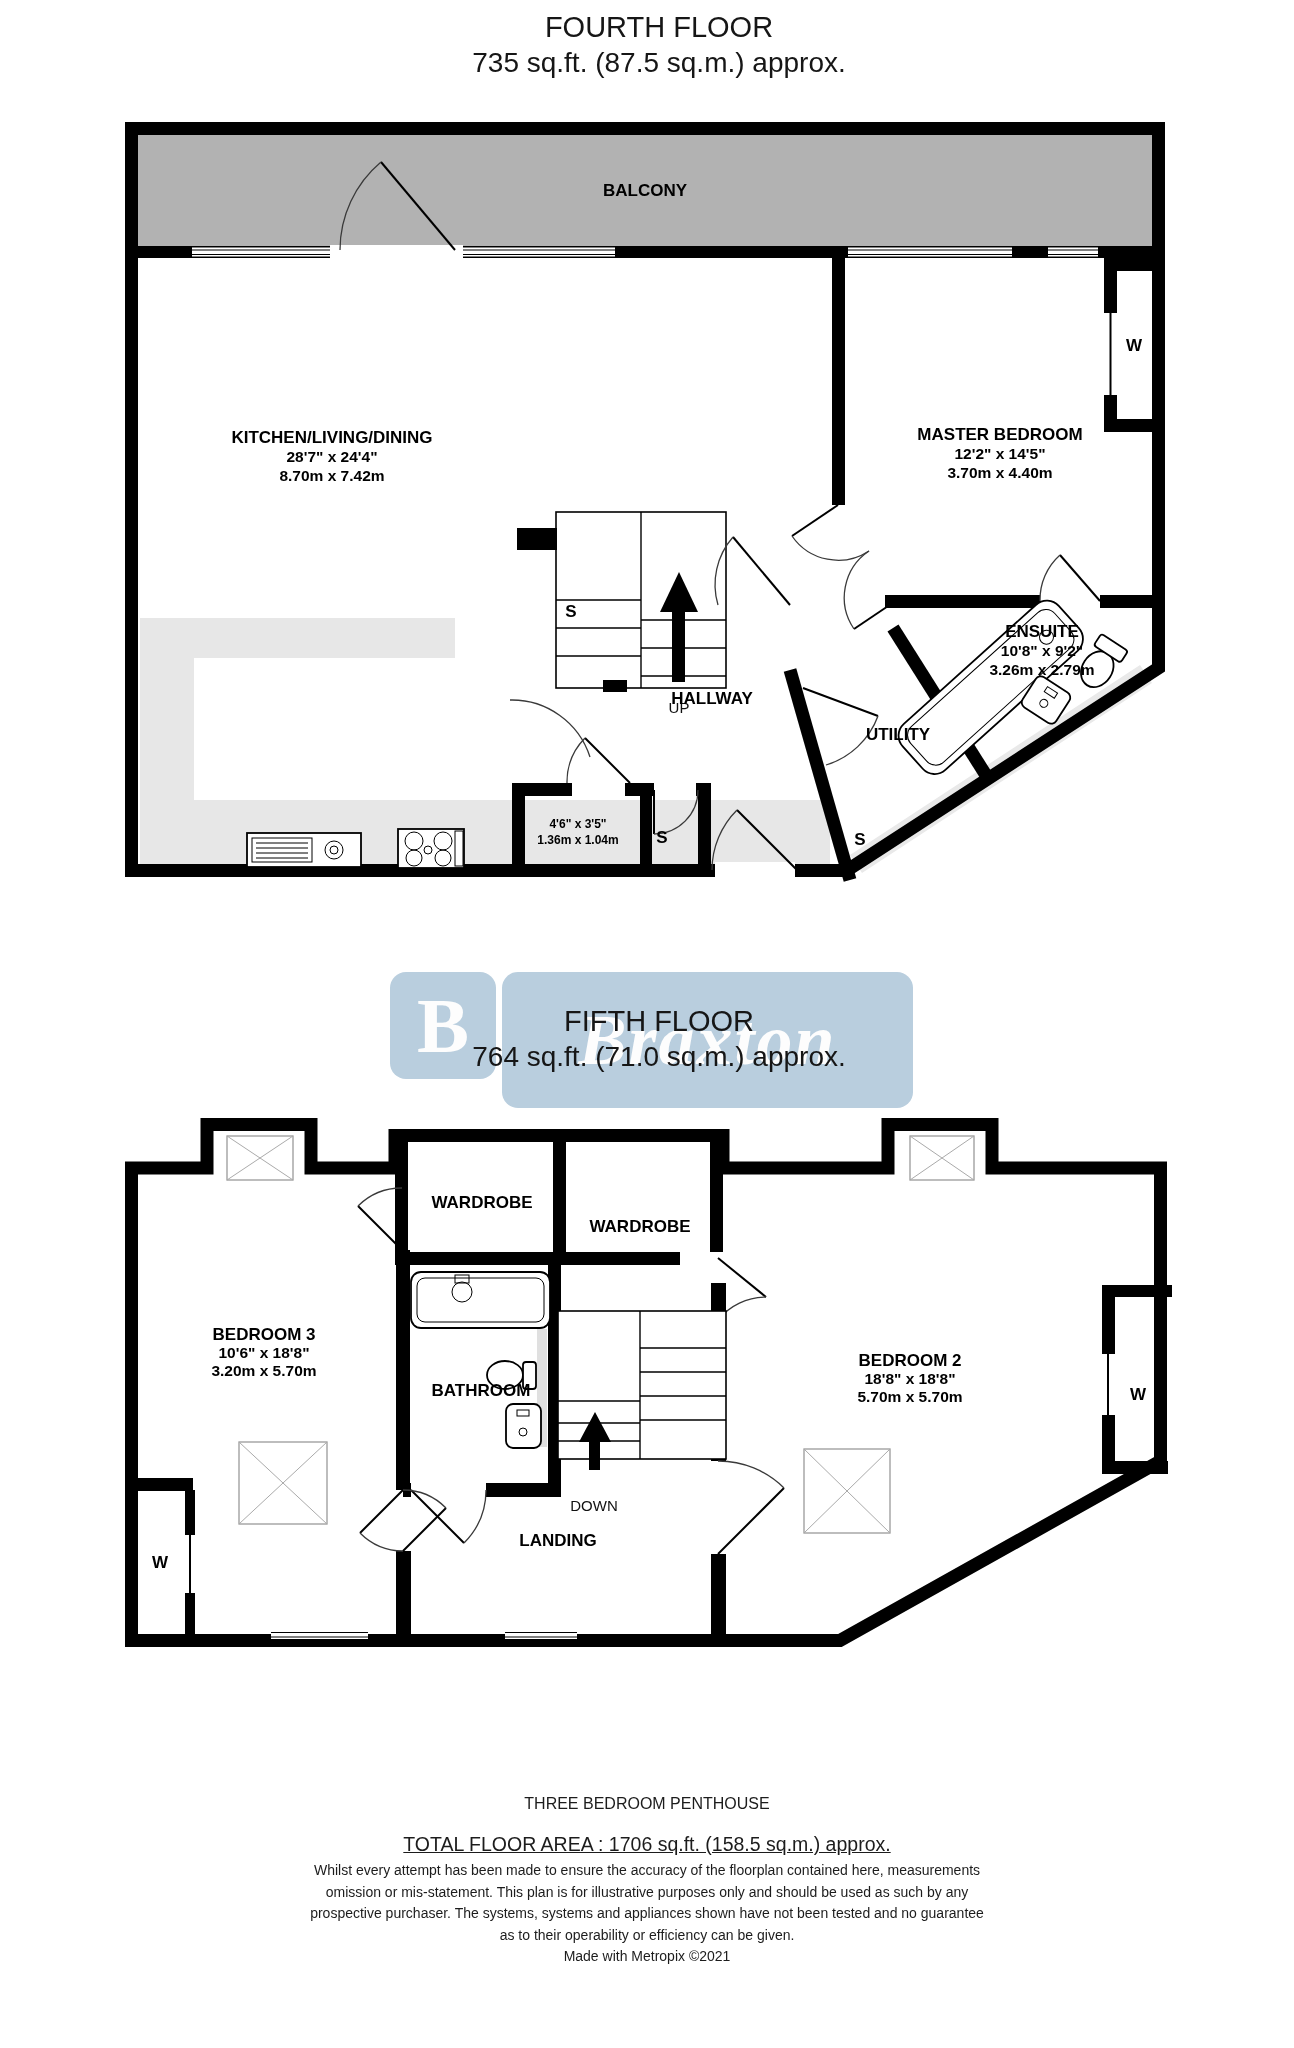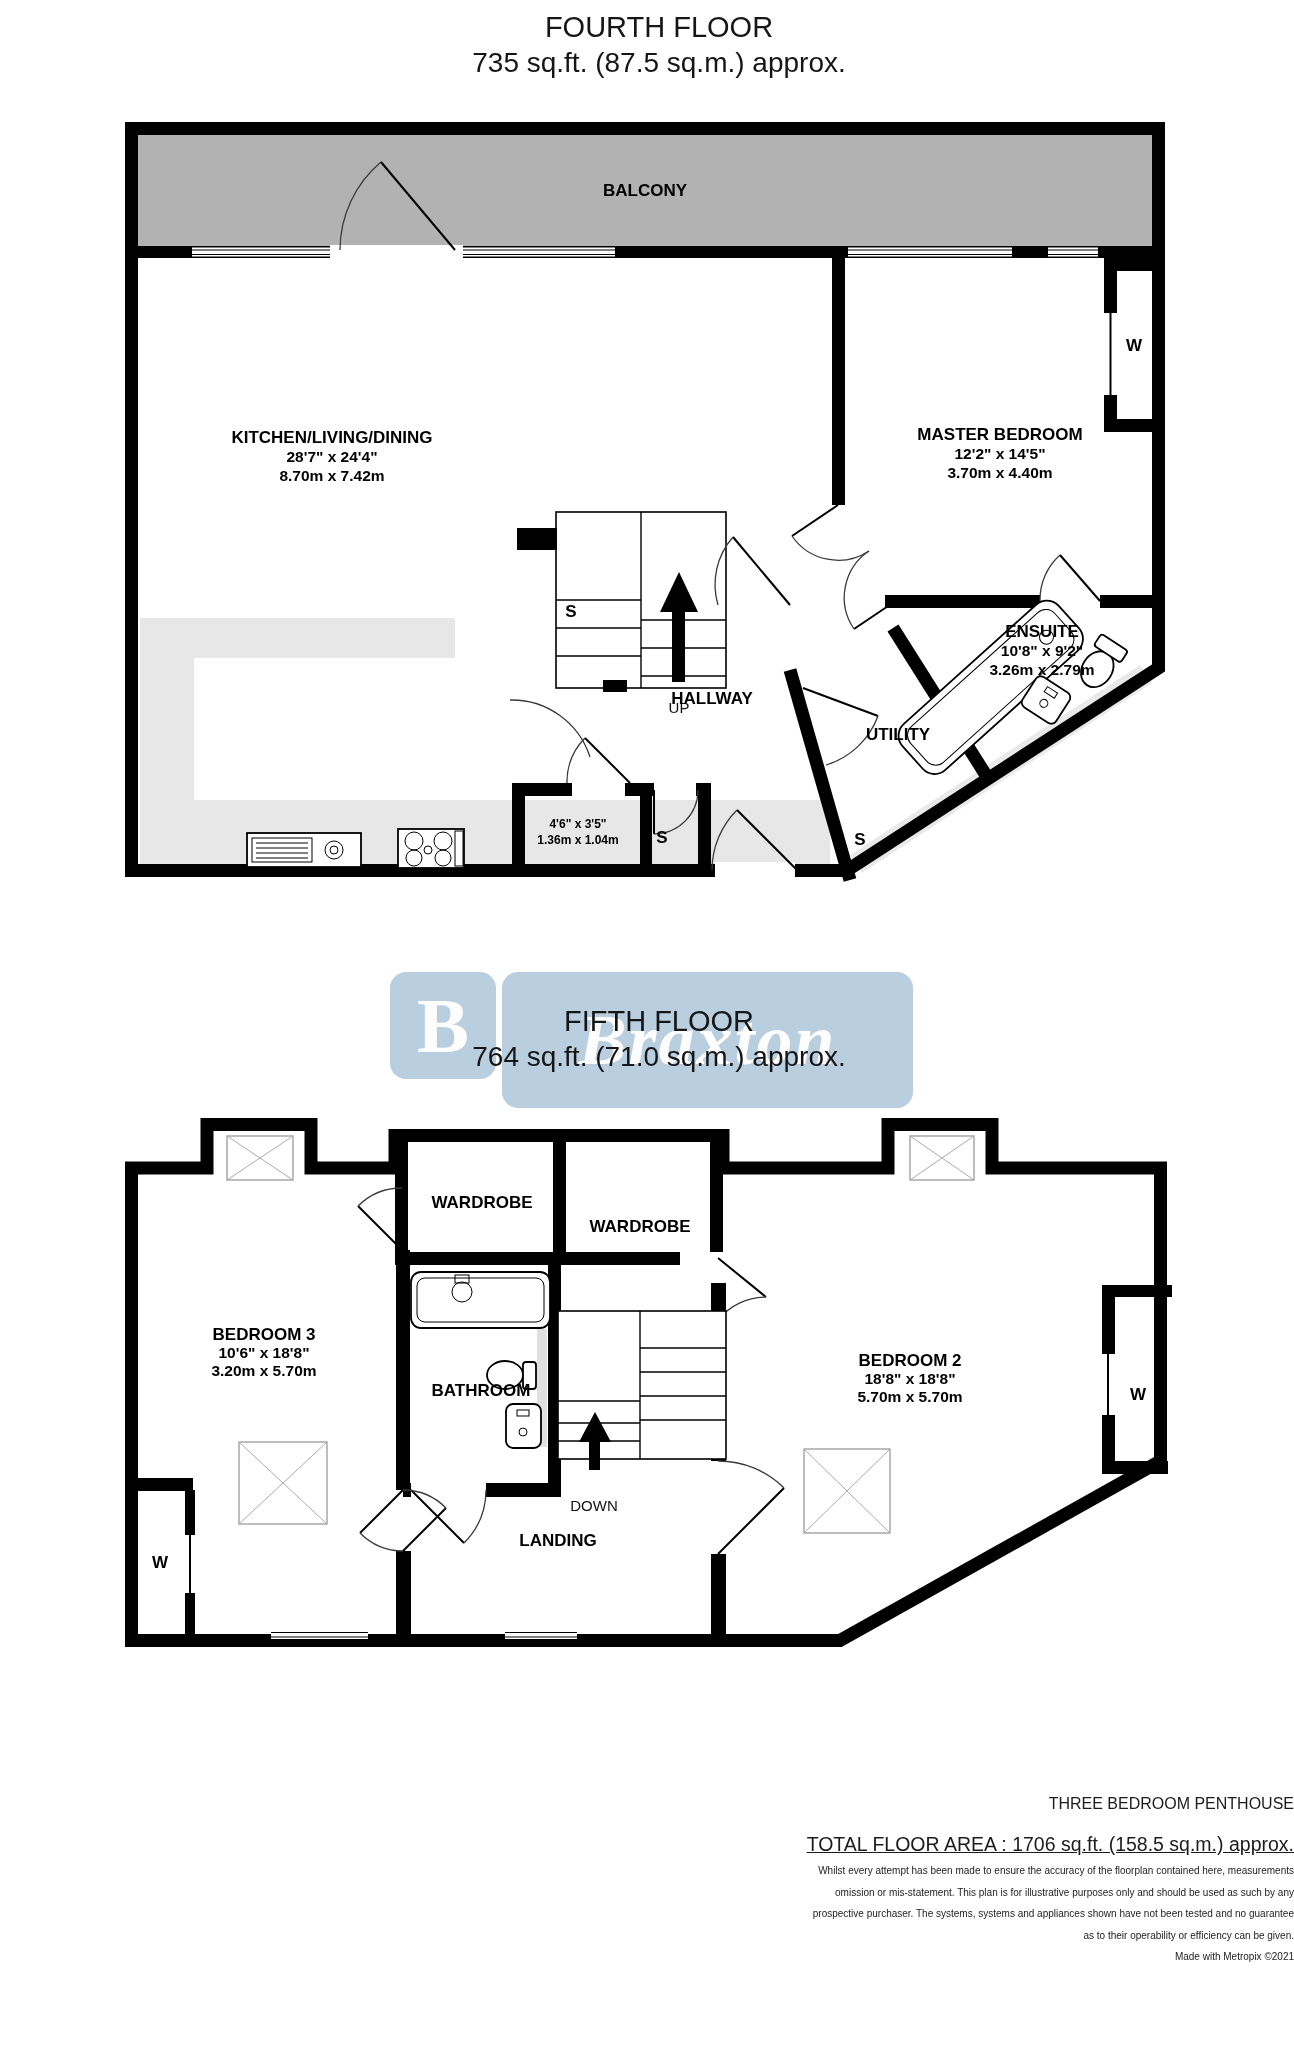--- a/index.html
+++ b/index.html
@@ -28,24 +28,24 @@
   .thin{stroke:#000;stroke-width:1.6;fill:#fff;}
   .tline{stroke:#000;stroke-width:1.4;fill:none;}
   .leaf{stroke:#000;stroke-width:2;fill:none;}
   .arc{stroke:#3a3a3a;stroke-width:1.3;fill:none;}
   .win{fill:#fff;}
   .winl{stroke:#000;stroke-width:1.1;fill:none;}
   .xbox{stroke:#9a9a9a;stroke-width:1.3;fill:#fff;}
   .xboxl{stroke:#aaa;stroke-width:1;}
   .fix{stroke:#000;stroke-width:1.8;fill:#fff;}
   .fixi{stroke:#000;stroke-width:1;fill:none;}
-  .footer{position:absolute;left:0;width:1294px;text-align:right;color:#1c1c1c;z-index:2;}
+  .footer{position:absolute;left:0;width:1294px;text-align:center;color:#1c1c1c;z-index:2;}
   .f-type{font-size:16px;}
   .f-total{font-size:19.5px;}
-  .f-disc{font-size:10px;line-height:21.5px;}
+  .f-disc{font-size:14px;line-height:21.5px;}
 </style>
 </head>
 <body>
 
 <div class="page">
 
   <div class="hdr" style="top:8px;">
     <div class="l1">FOURTH FLOOR</div>
     <div class="l2">735 sq.ft. (87.5 sq.m.) approx.</div>
   </div>

